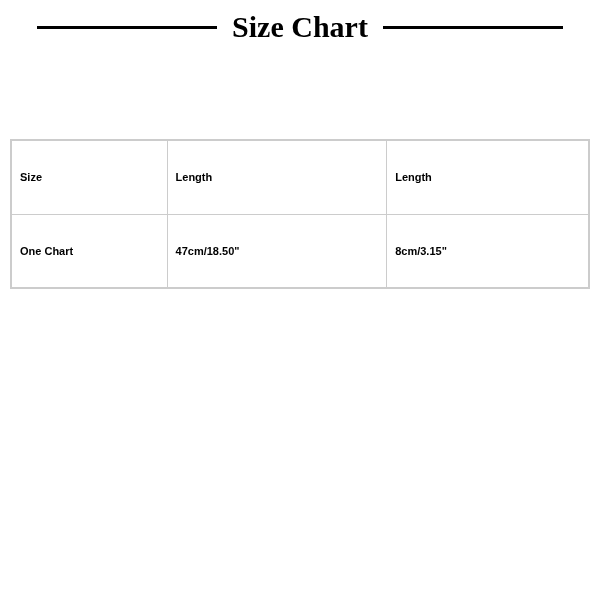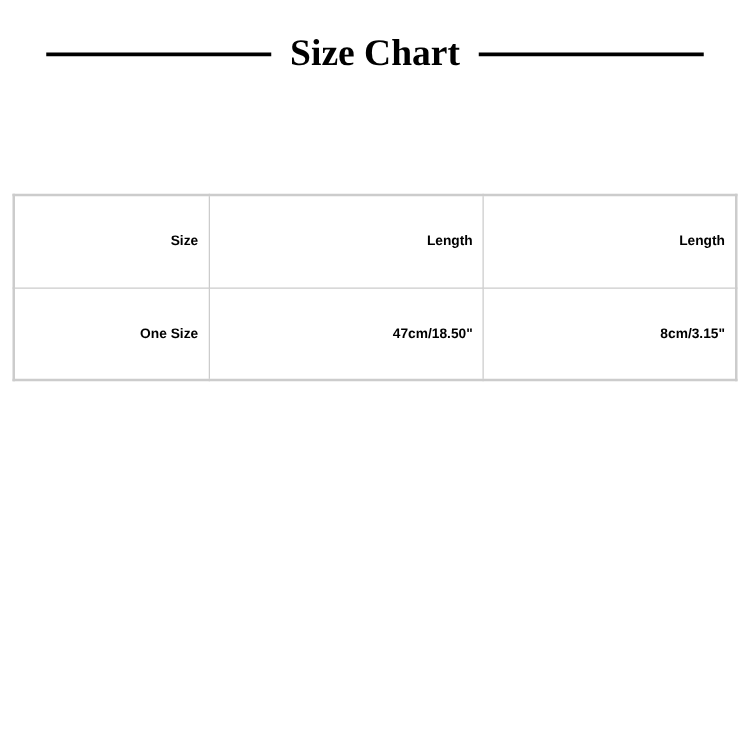--- a/index.html
+++ b/index.html
@@ -11,21 +11,21 @@
       width: 600px;
       height: 600px;
       background: white;
       font-family: Arial, Helvetica, sans-serif;
       position: relative;
     }
     .title-bar {
       display: flex;
       align-items: center;
       justify-content: center;
-      padding-top: 26px;
+      padding-top: 10px;
       gap: 15px;
     }
     .title-line-left, .title-line-right {
       height: 3px;
       background: #000;
       flex: 0 0 auto;
     }
     .title-line-left {
       width: 180px;
     }
@@ -43,21 +43,21 @@
       margin-top: 95px;
       padding: 0 10px;
     }
     .size-table {
       width: 100%;
       border-collapse: collapse;
       border: 2px solid #ccc;
     }
     .size-table th, .size-table td {
       border: 1px solid #ccc;
-      text-align: right;
+      text-align: left;
       font-size: 11px;
       font-weight: bold;
       color: #000;
       height: 74px;
       vertical-align: middle;
       padding: 0 8px;
     }
     .size-table th:nth-child(1), .size-table td:nth-child(1) {
       width: 27%;
     }
@@ -81,19 +81,19 @@
   <table class="size-table">
     <thead>
       <tr>
         <th>Size</th>
         <th>Length</th>
         <th>Length</th>
       </tr>
     </thead>
     <tbody>
       <tr>
-        <td>One Size</td>
+        <td>One Chart</td>
         <td>47cm/18.50"</td>
         <td>8cm/3.15"</td>
       </tr>
     </tbody>
   </table>
 </div>
 
 </body></html>

